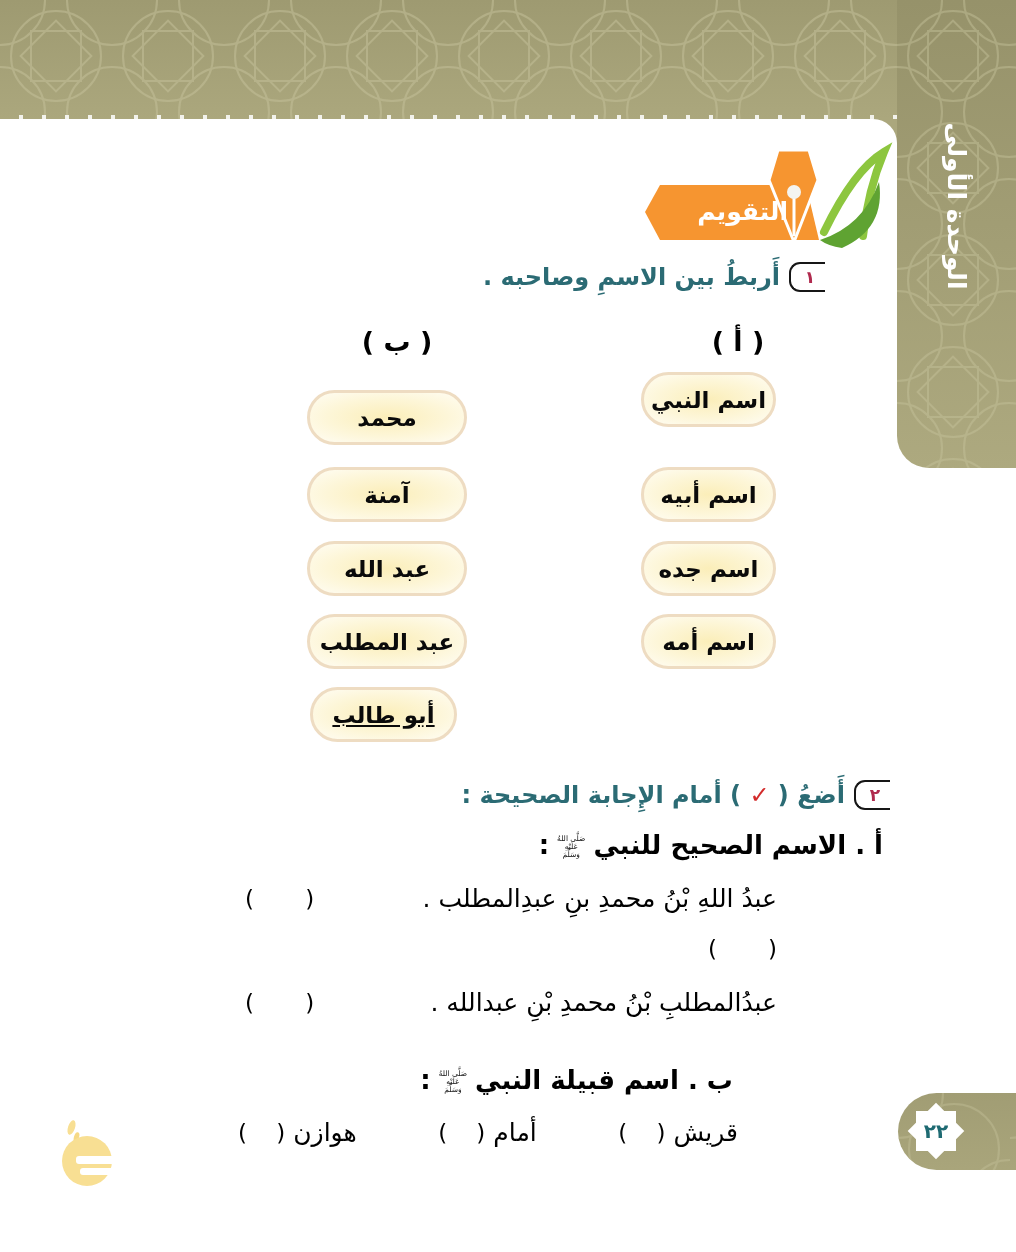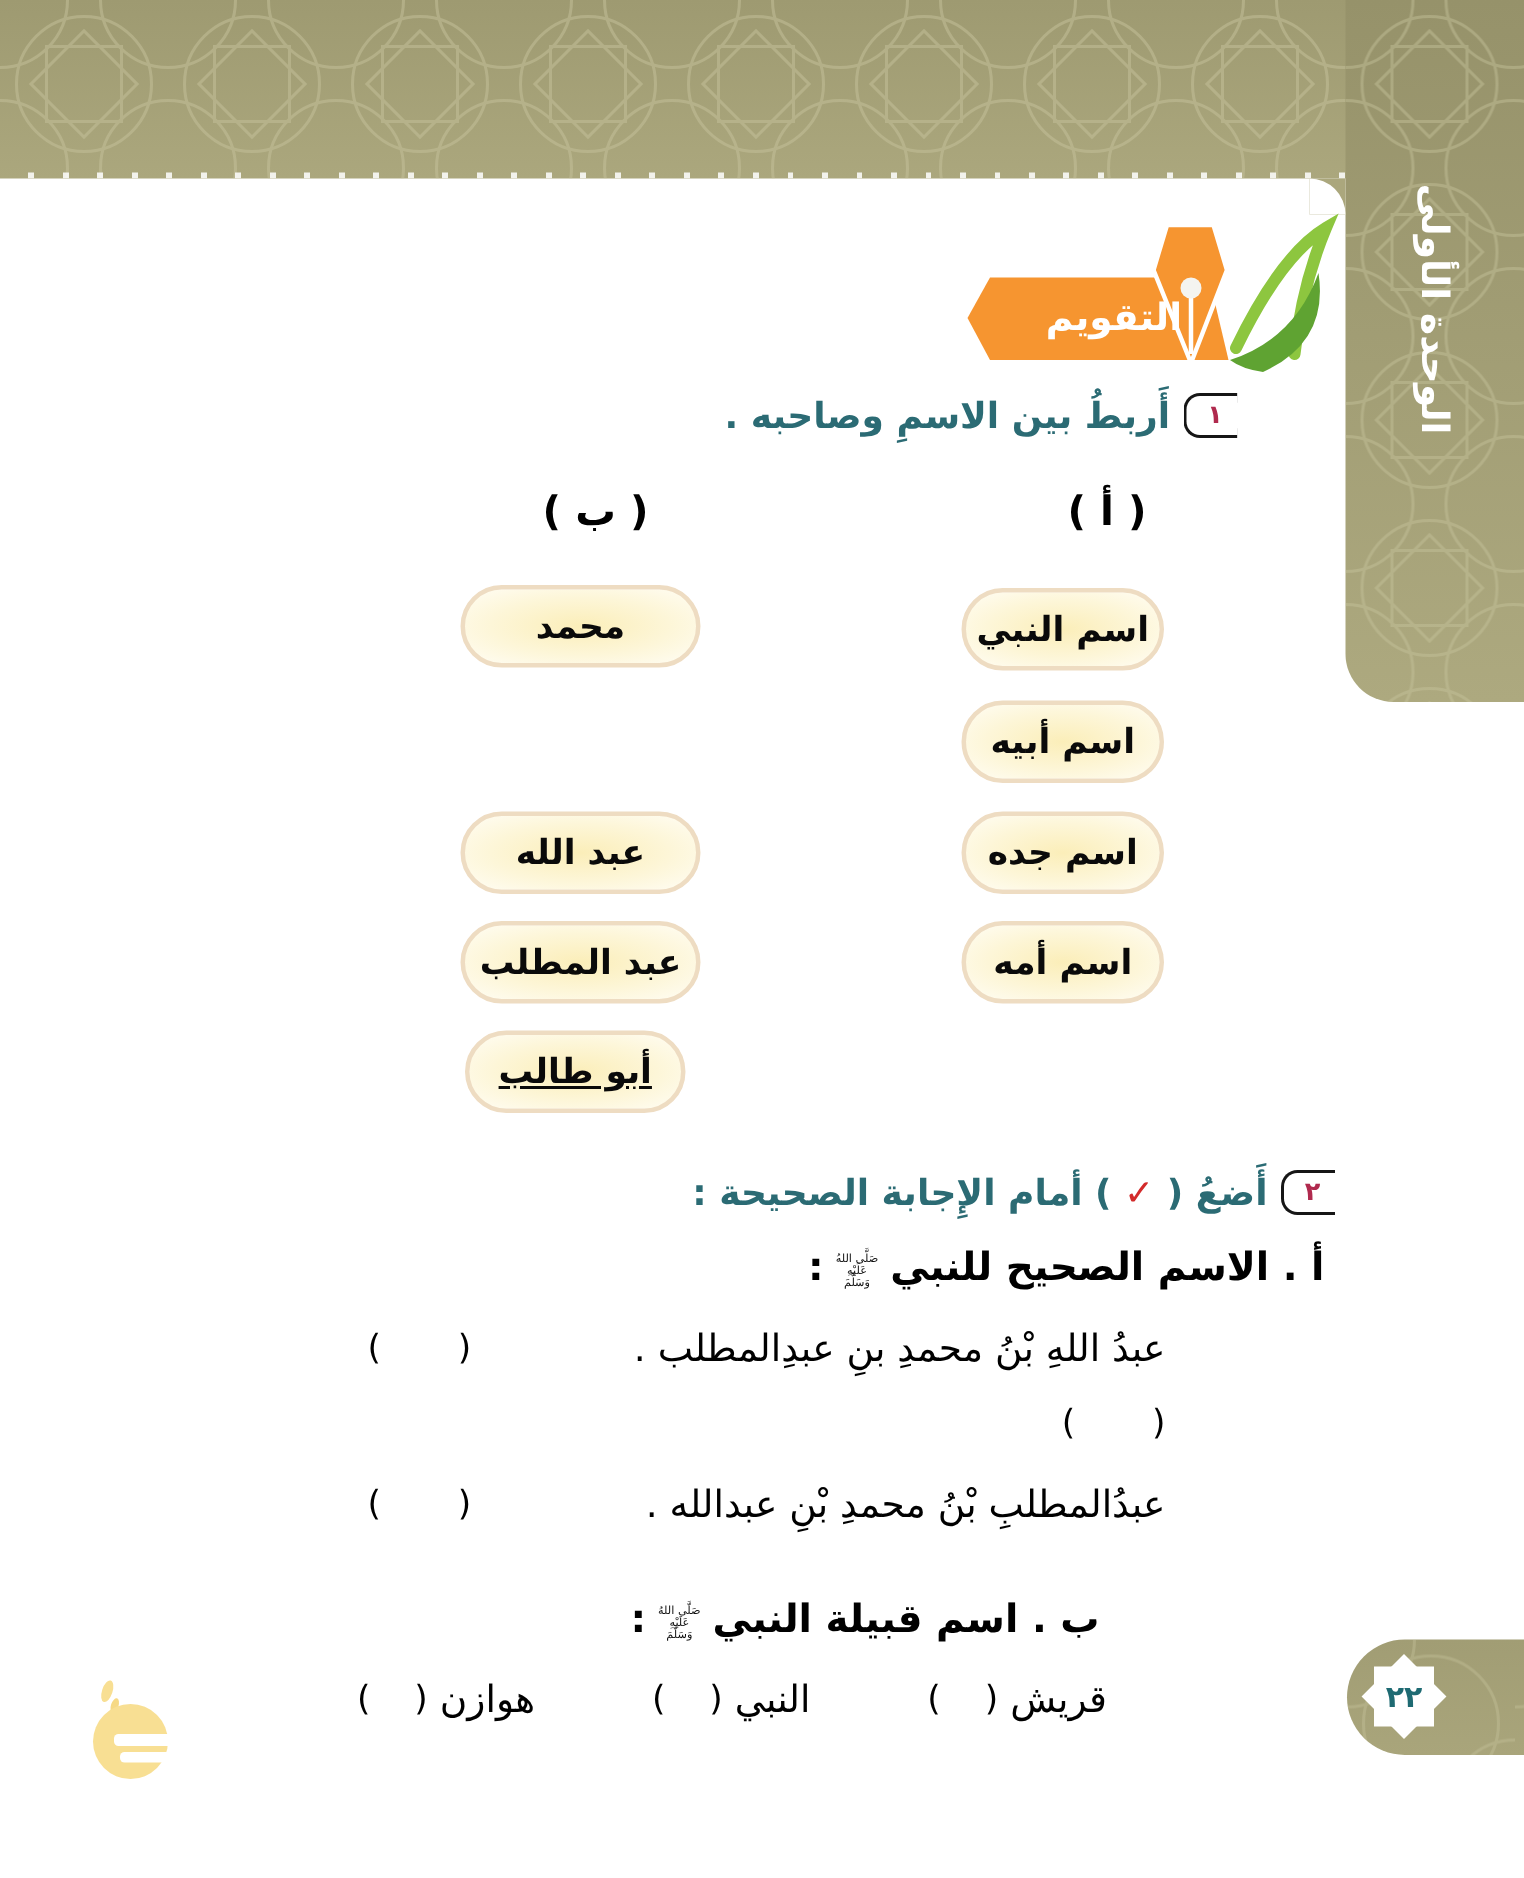--- a/index.html
+++ b/index.html
@@ -40,21 +40,21 @@
   
   .col-header{position:absolute;top:326px;width:100px;text-align:center;
             font-weight:bold;font-size:27px;color:#000;}
   #col-a{left:688px;} #col-b{left:347px;}
   .pill{position:absolute;box-sizing:border-box;height:55px;border:3px solid #eedcc2;border-radius:28px;
         background:radial-gradient(ellipse at center,#fbeeb9 0%,#fdf6d8 55%,#fffdf4 100%);
         display:flex;align-items:center;justify-content:center;
         font-weight:bold;font-size:23px;color:#0a0a0a;white-space:nowrap;}
   .pa{left:641px;width:135px;}
   .pb{left:307px;width:160px;}
-  #pa1{top:392px;} #pa2{top:467px;} #pa3{top:541px;} #pa4{top:614px;}
+  #pa1{top:372px;} #pa2{top:467px;} #pa3{top:541px;} #pa4{top:614px;}
   #pb1{top:390px;} #pb2{top:467px;} #pb3{top:541px;} #pb4{top:614px;}
   #pb5{top:687px;left:310px;width:147px;text-decoration:underline;}
 
   
   .sub-heading{position:absolute;font-size:26px;font-weight:bold;color:#000;
             display:flex;align-items:center;gap:7px;white-space:nowrap;}
   #q2a-heading{top:830px;right:133px;}
   #q2b-heading{top:1065px;right:283px;}
   .saw{display:inline-block;font-size:7.5px;font-weight:normal;line-height:1.08;
        text-align:center;color:#111;margin:0 1px;transform:translateY(2px);}
@@ -151,20 +151,21 @@
 
   <div class="col-header" id="col-a">( أ )</div>
   <div class="col-header" id="col-b">( ب )</div>
 
   <div class="pill pa" id="pa1">اسم النبي</div>
   <div class="pill pa" id="pa2">اسم أبيه</div>
   <div class="pill pa" id="pa3">اسم جده</div>
   <div class="pill pa" id="pa4">اسم أمه</div>
 
   <div class="pill pb" id="pb1">محمد</div>
+  <div class="pill pb" id="pb2">آمنة</div>
   <div class="pill pb" id="pb3">عبد الله</div>
   <div class="pill pb" id="pb4">عبد المطلب</div>
   <div class="pill pb" id="pb5">أبو طالب</div>
 
   <div class="q-row" id="q2-row">
     <span class="num-badge">٢</span>
     <span class="q-text"><span>أَضعُ (</span> <span class="check">✓</span> <span>) أمام الإِجابة الصحيحة :</span></span>
   </div>
 
   <div class="sub-heading" id="q2a-heading">
@@ -198,21 +199,21 @@
     </span>
     <span>:</span>
   </div>
 
   <div class="tribe-row">
     <span class="tribe">
       <span>قريش</span>
       <span class="answer-slot">(    )</span>
     </span>
     <span class="tribe">
-      <span>النبي</span>
+      <span>أمام</span>
       <span class="answer-slot">(    )</span>
     </span>
     <span class="tribe">
       <span>هوازن</span>
       <span class="answer-slot">(    )</span>
     </span>
   </div>
 
   <div class="page-tab">
     <svg class="pattern" xmlns="http://www.w3.org/2000/svg">

